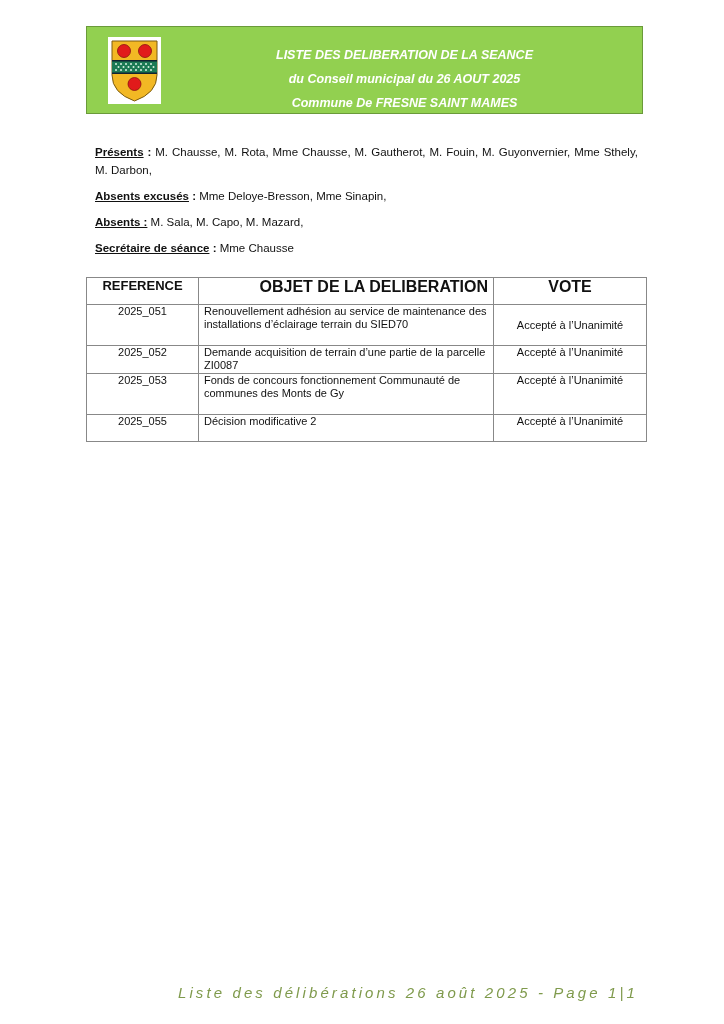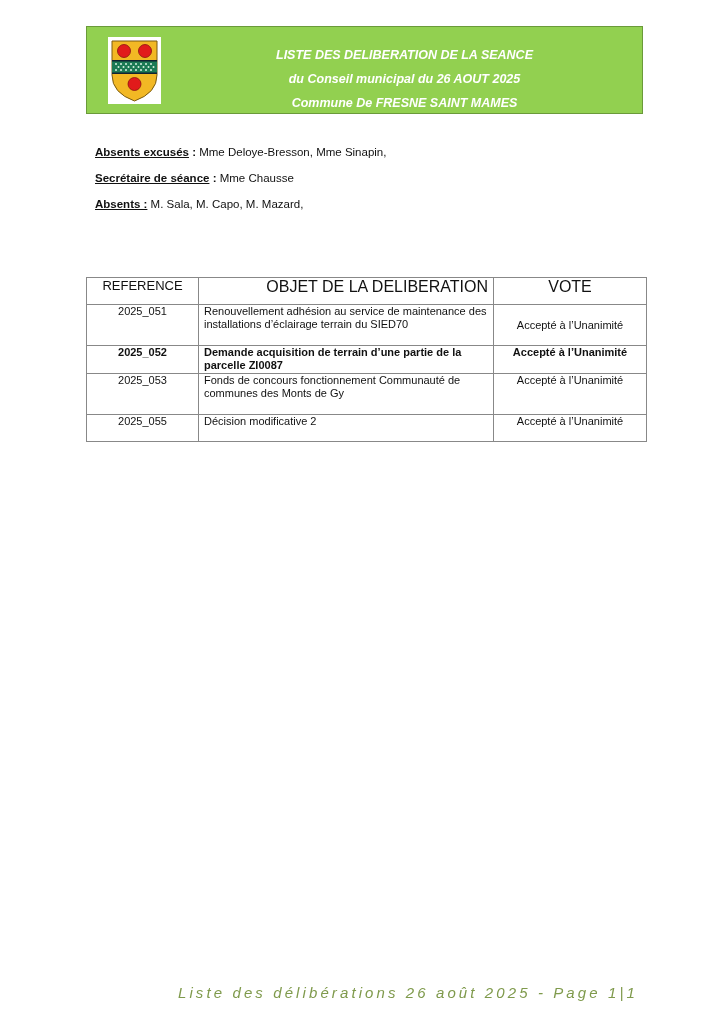--- a/index.html
+++ b/index.html
@@ -26,30 +26,30 @@
   }
   .attendance p { margin: 0 0 8px 0; text-align: justify; }
   .attendance .lbl { font-weight: bold; text-decoration: underline; }
   .attendance .colon { font-weight: bold; }
 
   table.delib {
     position: absolute; left: 86px; top: 277px; width: 561px;
     border-collapse: collapse; font-size: 11px; color: #111;
   }
   table.delib th, table.delib td { border: 1px solid #888; vertical-align: top; padding: 0 5px; }
-  table.delib th { font-weight: normal; height: 26px; }
+  table.delib th { font-weight: bold; height: 26px; }
   th.col-ref { font-size: 13px; vertical-align: middle; width: 101px; }
   th.col-obj { font-size: 16px; vertical-align: middle; width: 284px; text-align: right; }
   th.col-vote { font-size: 16px; vertical-align: top; padding-top: 2px; }
   td.ref { text-align: center; line-height: 13px; padding-top: 1px; }
   td.obj { line-height: 13px; padding-top: 1px; }
   td.vote { text-align: center; line-height: 13px; }
   tr.r1 td { height: 40px; }
   tr.r1 td.vote { vertical-align: middle; }
-  tr.r2 td { height: 27px; font-weight: bold; }
+  tr.r2 td { height: 27px; }
   tr.r3 td { height: 40px; }
   tr.r4 td { height: 26px; }
   tr.r5 td { height: 26px; }
   tr td { padding-top: 3px; }
 
   .footer {
     position: absolute; left: 178px; top: 984px; font-size: 15px;
     letter-spacing: 3.1px; color: #7f9a4c; white-space: nowrap; font-style: italic;
   }
 </style>
@@ -96,27 +96,30 @@
   </div>
   <div class="header-lines">
     <div>LISTE DES DELIBERATION DE LA SEANCE</div>
     <div>du Conseil municipal du 26 AOUT 2025</div>
     <div>Commune De FRESNE SAINT MAMES</div>
   </div>
 </div>
 
 <div class="attendance">
   <p>
+    <span class="lbl">Présents</span><span class="colon"> :</span><span> M. Chausse, M. Rota, Mme Chausse, M. Gautherot, M. Fouin, M. Guyonvernier, Mme Sthely, M. Darbon,</span>
+  </p>
+  <p>
     <span class="lbl">Absents excusés</span><span class="colon"> :</span><span> Mme Deloye-Bresson, Mme Sinapin,</span>
   </p>
   <p>
-    <span class="lbl">Secrétaire de séance</span><span class="colon"> :</span><span> Mme Chausse</span>
+    <span class="lbl">Absents :</span><span> M. Sala, M. Capo, M. Mazard,</span>
   </p>
   <p>
-    <span class="lbl">Absents :</span><span> M. Sala, M. Capo, M. Mazard,</span>
+    <span class="lbl">Secrétaire de séance</span><span class="colon"> :</span><span> Mme Chausse</span>
   </p>
 </div>
 
 <table class="delib">
   <thead>
     <tr>
       <th class="col-ref">REFERENCE</th>
       <th class="col-obj">OBJET DE LA DELIBERATION</th>
       <th class="col-vote">VOTE</th>
     </tr>

